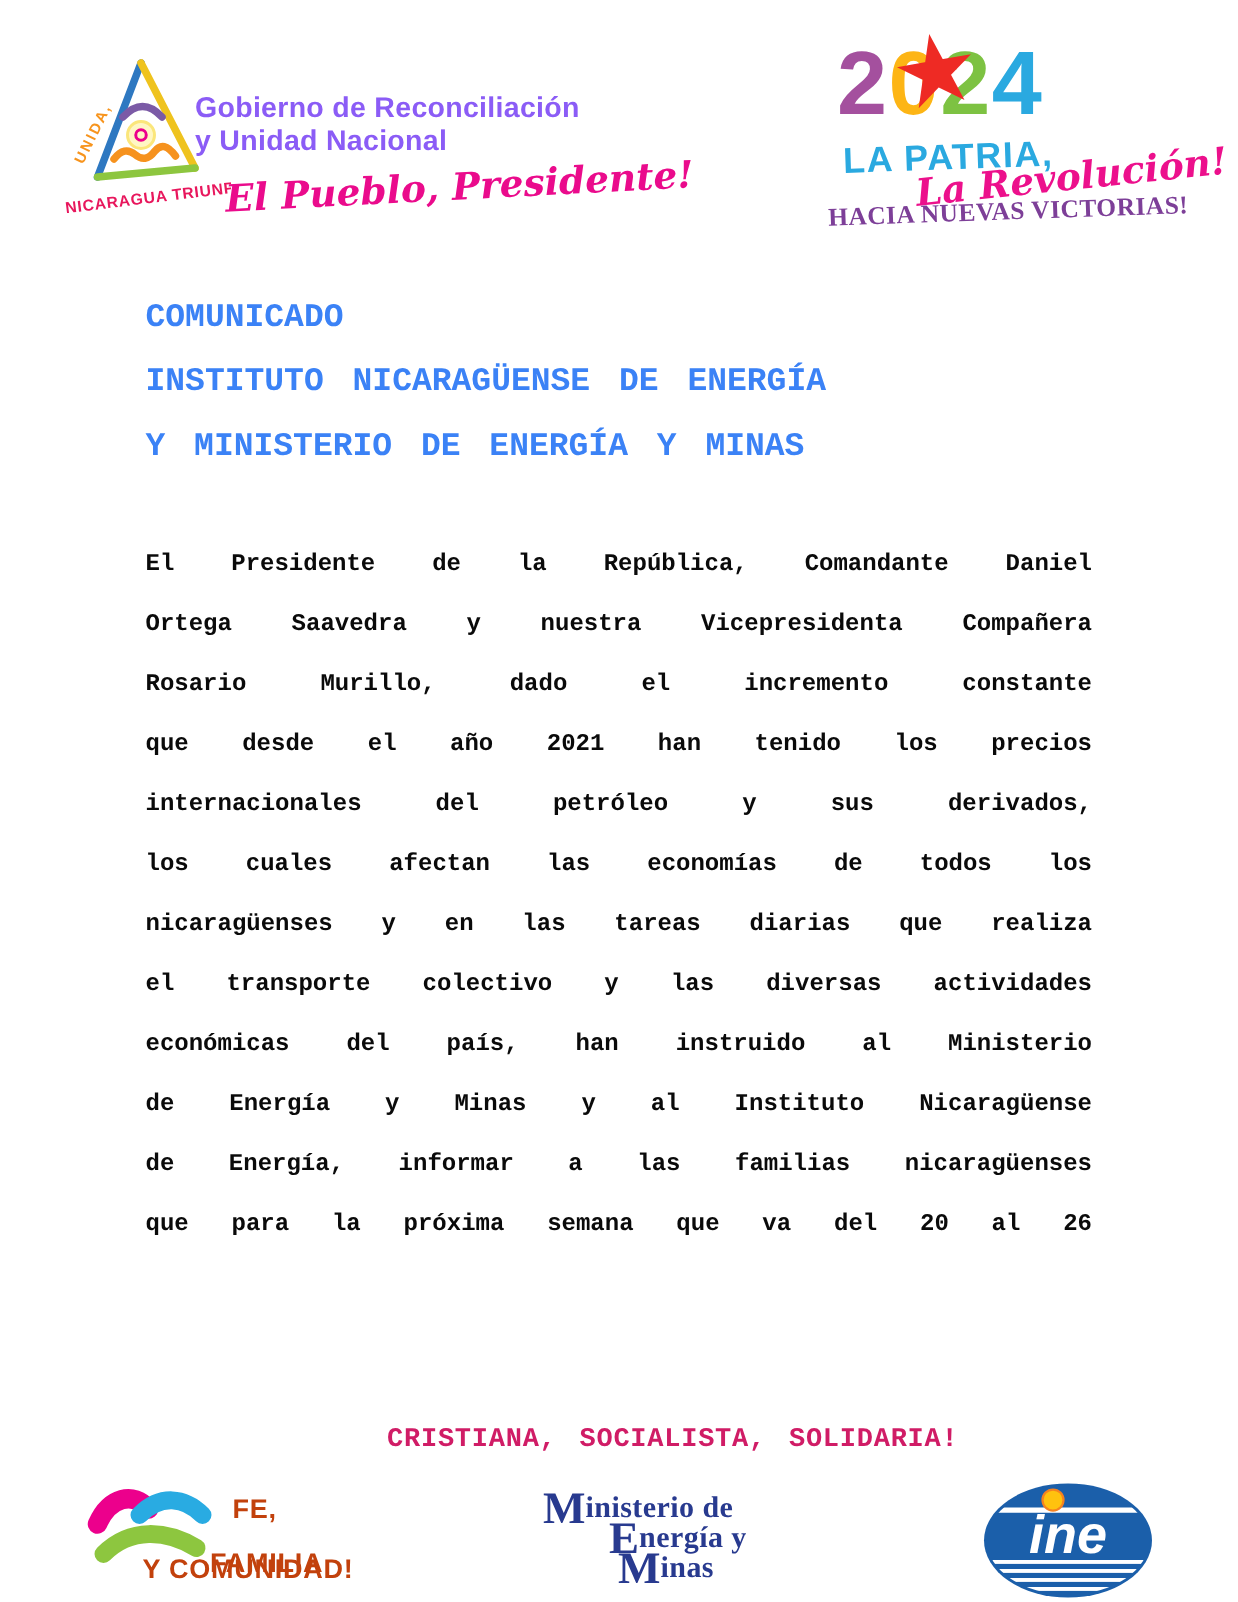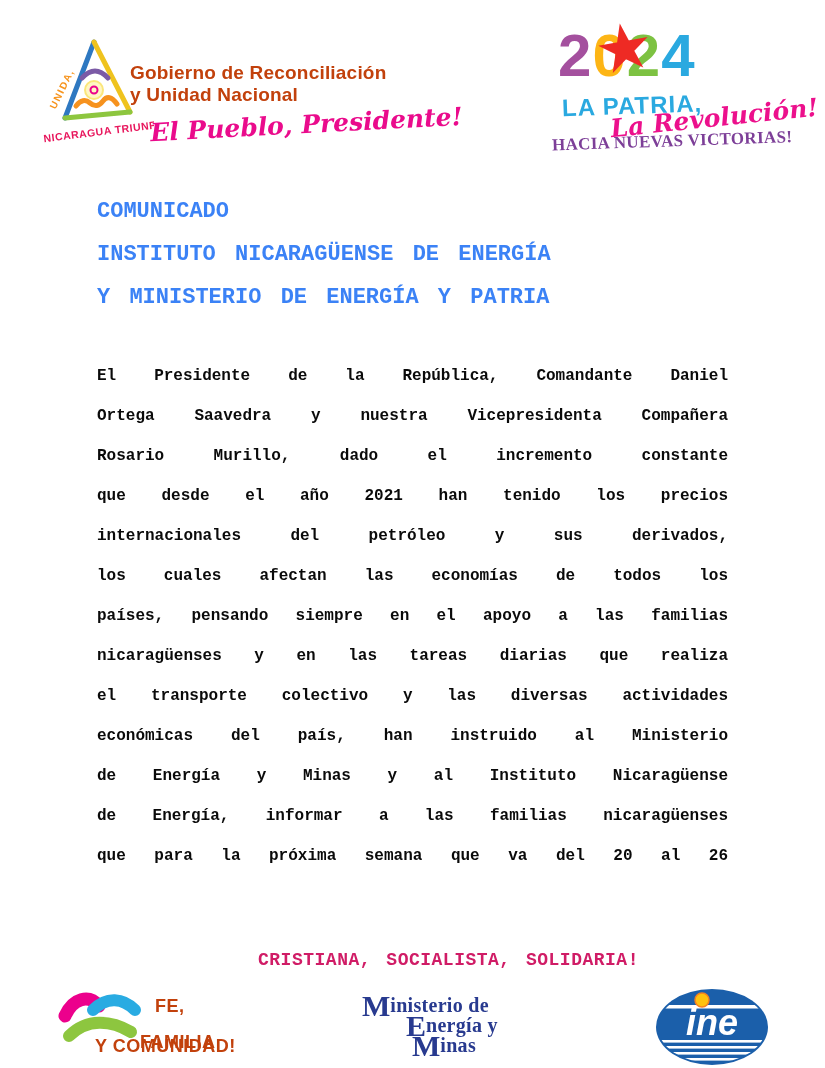--- a/index.html
+++ b/index.html
@@ -4,21 +4,21 @@
 <style>
   html,body{margin:0;padding:0;background:#ffffff;}
   .page{
     position:relative;width:825px;height:1068px;background:#ffffff;
     overflow:hidden;font-family:"Liberation Sans",sans-serif;
   }
 
   
   .gov-logo{position:absolute;left:42px;top:34px;width:420px;height:120px;}
   .gov-emblem{position:absolute;left:0;top:2px;}
-  .gov-name{position:absolute;left:88px;top:28px;color:#c2410c;font-weight:700;
+  .gov-name{position:absolute;left:88px;top:28px;color:#8b5cf6;font-weight:700;
             font-size:19px;line-height:22px;letter-spacing:.2px;}
   .gov-slogan{position:absolute;left:108px;top:76px;color:#EA0B8C;
               font-family:"DejaVu Serif",serif;font-style:italic;font-weight:700;
               font-size:25px;transform:rotate(-3deg);white-space:nowrap;}
 
   
   .year-logo{position:absolute;left:558px;top:26px;width:250px;height:125px;}
   .year-row{position:relative;display:flex;font-weight:700;font-size:60px;
             line-height:60px;letter-spacing:1px;}
   .digit-0{position:relative;}
@@ -101,31 +101,30 @@
       <span style="color:#2AA9E0">4</span>
     </div>
     <div class="la-patria">LA PATRIA,</div>
     <div class="la-revolucion">La Revolución!</div>
     <div class="hacia">HACIA NUEVAS VICTORIAS!</div>
   </div>
 
   <div class="doc-title">
     <div>COMUNICADO</div>
     <div>INSTITUTO NICARAGÜENSE DE ENERGÍA</div>
-    <div>Y MINISTERIO DE ENERGÍA Y PATRIA</div>
+    <div>Y MINISTERIO DE ENERGÍA Y MINAS</div>
   </div>
 
   <div class="doc-body">
     <div class="body-line">El Presidente de la República, Comandante Daniel</div>
     <div class="body-line">Ortega Saavedra y nuestra Vicepresidenta Compañera</div>
     <div class="body-line">Rosario Murillo, dado el incremento constante</div>
     <div class="body-line">que desde el año 2021 han tenido los precios</div>
     <div class="body-line">internacionales del petróleo y sus derivados,</div>
     <div class="body-line">los cuales afectan las economías de todos los</div>
-    <div class="body-line">países, pensando siempre en el apoyo a las familias</div>
     <div class="body-line">nicaragüenses y en las tareas diarias que realiza</div>
     <div class="body-line">el transporte colectivo y las diversas actividades</div>
     <div class="body-line">económicas del país, han instruido al Ministerio</div>
     <div class="body-line">de Energía y Minas y al Instituto Nicaragüense</div>
     <div class="body-line">de Energía, informar a las familias nicaragüenses</div>
     <div class="body-line">que para la próxima semana que va del 20 al 26</div>
   </div>
 
   <div class="footer-slogan">CRISTIANA, SOCIALISTA, SOLIDARIA!</div>
 

